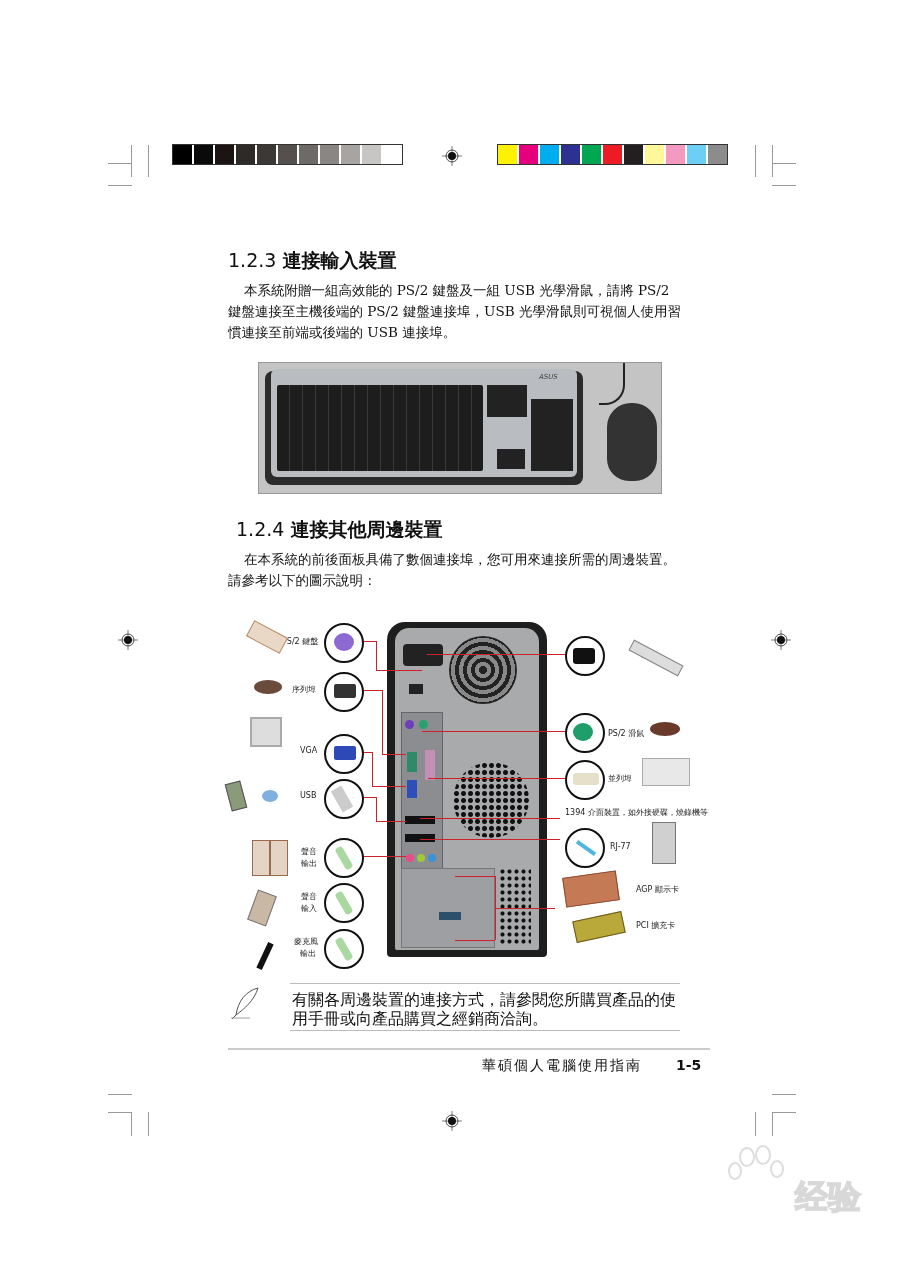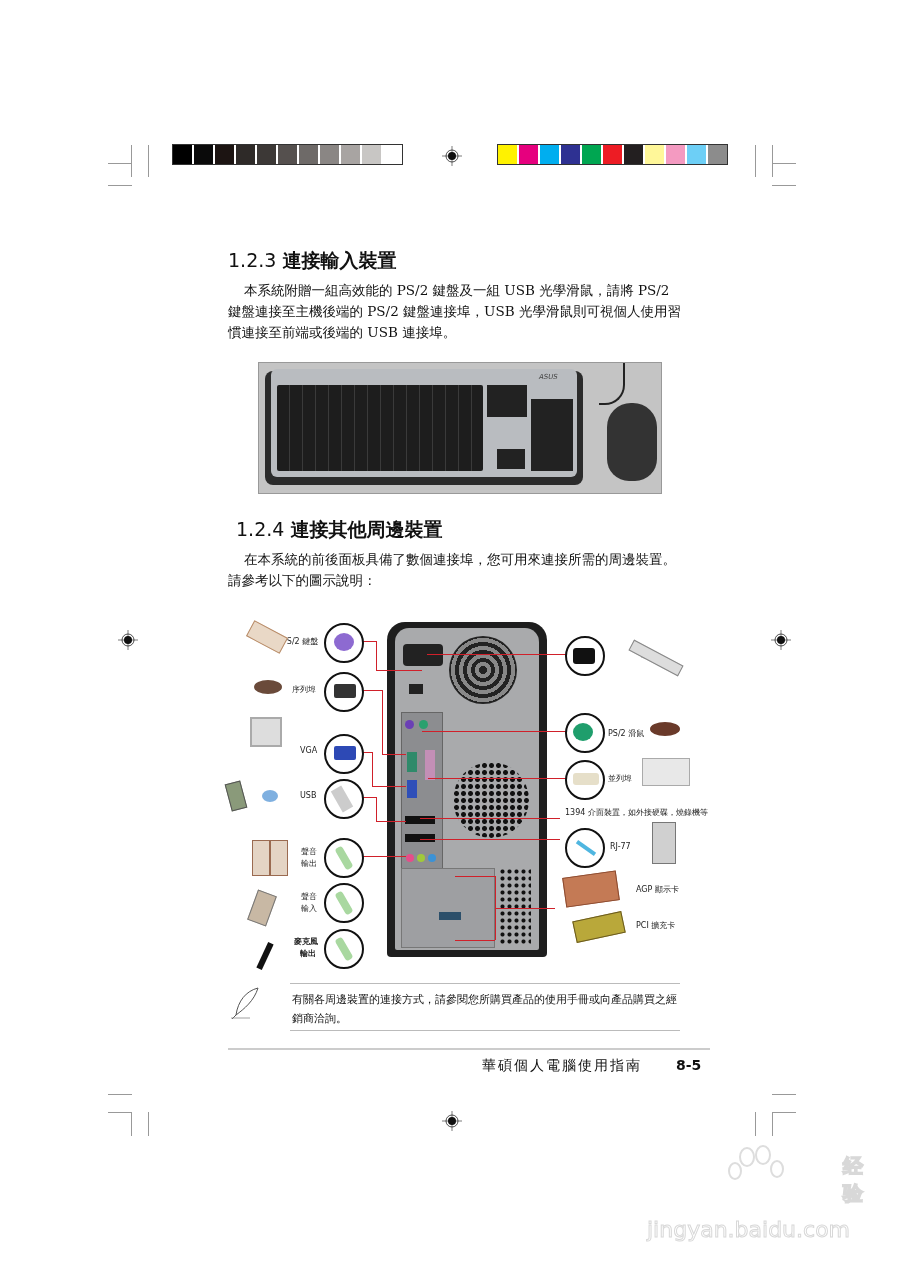--- a/index.html
+++ b/index.html
@@ -11,21 +11,21 @@
   .swatches div{width:19px;height:19px;margin-right:2px;}
   .swatches div:last-child{margin-right:0;}
   .reg{position:absolute;width:20px;height:20px;}
   h2{position:absolute;margin:0;font-family:"DejaVu Sans",sans-serif;font-weight:normal;font-size:19px;color:#111;}
   h2 b{font-weight:bold;}
   .para{position:absolute;font-size:13.5px;line-height:21px;width:458px;}
   .photo{position:absolute;background:#c9c9c9;border:1px solid #999;}
   .label{position:absolute;font-family:"DejaVu Sans",sans-serif;font-size:8px;color:#222;}
   .circle{position:absolute;width:36px;height:36px;border:2px solid #111;border-radius:50%;background:#fff;}
   .redline{position:absolute;background:#d0202a;}
-  .note{position:absolute;font-family:"DejaVu Sans",sans-serif;font-size:11px;line-height:19px;}
+  .note{position:absolute;font-family:"DejaVu Sans",sans-serif;font-size:16px;line-height:19px;}
   .footer{position:absolute;font-family:"DejaVu Sans",sans-serif;}
   .device{position:absolute;}
 </style>
 </head>
 <body>
 
 <div class="crop-v" style="left:131px;top:145px;height:32px;"></div>
 <div class="crop-v" style="left:148px;top:145px;height:32px;"></div>
 <div class="crop-h" style="left:108px;top:163px;width:24px;"></div>
 <div class="crop-h" style="left:108px;top:185px;width:24px;"></div>
@@ -187,21 +187,21 @@
 <div class="label" style="left:300px;top:746px;">VGA</div>
 <div class="label" style="left:300px;top:791px;">USB</div>
 <div class="label" style="left:301px;top:846px;line-height:12px;">
     <div>聲音</div>
     <div>輸出</div>
   </div>
 <div class="label" style="left:301px;top:891px;line-height:12px;">
     <div>聲音</div>
     <div>輸入</div>
   </div>
-<div class="label" style="left:294px;top:936px;line-height:12px;font-weight:bold;">
+<div class="label" style="left:294px;top:936px;line-height:12px;">
     <div>麥克風</div>
     <div style="padding-left:6px;">輸出</div>
   </div>
 
 <div class="device" style="left:248px;top:628px;width:36px;height:16px;background:#e9d8c6;border:1px solid #b78a66;transform:rotate(28deg);"></div>
 <div class="device" style="left:254px;top:680px;width:28px;height:14px;background:#6a4a3a;border-radius:50%;"></div>
 <div class="device" style="left:250px;top:717px;width:28px;height:26px;background:#ddd;border:2px solid #aaa;"></div>
 <div class="device" style="left:228px;top:782px;width:14px;height:26px;background:#8a9a7a;border:1px solid #555;transform:rotate(-15deg);"></div>
 <div class="device" style="left:262px;top:790px;width:16px;height:12px;background:#7fb0e0;border-radius:50%;"></div>
 <div class="device" style="left:252px;top:840px;width:16px;height:34px;background:#e4d4c4;border:1px solid #9a6a50;"></div>
@@ -241,21 +241,21 @@
 <svg class="abs" style="left:228px;top:985px;width:36px;height:36px;" viewBox="0 0 36 36">
   <path d="M30 3 C18 6 10 16 8 30 C16 24 26 16 30 3 Z" fill="none" stroke="#555" stroke-width="1"></path>
   <path d="M8 30 L4 34" stroke="#555" stroke-width="1"></path>
   <path d="M3 33 L22 33" stroke="#888" stroke-width="0.8"></path>
 </svg>
 <div class="note" style="left:292px;top:990px;width:392px;">有關各周邊裝置的連接方式，請參閱您所購買產品的使用手冊或向產品購買之經銷商洽詢。</div>
 <div class="abs" style="left:290px;top:1030px;width:390px;height:1px;background:#bbb;"></div>
 
 <div class="abs" style="left:228px;top:1048px;width:482px;height:2px;background:#ccc;"></div>
 <div class="footer" style="left:482px;top:1057px;font-size:14px;letter-spacing:2px;">華碩個人電腦使用指南</div>
-<div class="footer" style="left:676px;top:1057px;font-size:14px;font-weight:bold;">8-5</div>
+<div class="footer" style="left:676px;top:1057px;font-size:14px;font-weight:bold;">1-5</div>
 
 <div class="crop-h" style="left:108px;top:1094px;width:24px;"></div>
 <div class="crop-h" style="left:108px;top:1112px;width:24px;"></div>
 <div class="crop-v" style="left:131px;top:1112px;height:24px;"></div>
 <div class="crop-v" style="left:148px;top:1112px;height:24px;"></div>
 <div class="crop-h" style="left:772px;top:1094px;width:24px;"></div>
 <div class="crop-h" style="left:772px;top:1112px;width:24px;"></div>
 <div class="crop-v" style="left:755px;top:1112px;height:24px;"></div>
 <div class="crop-v" style="left:772px;top:1112px;height:24px;"></div>
 <svg class="reg" style="left:442px;top:1111px;" viewBox="0 0 20 20">
@@ -265,15 +265,14 @@
     <circle cx="10" cy="10" r="4" fill="#111"></circle>
 </svg>
 
 <div class="abs" style="left:645px;top:1145px;width:220px;height:100px;">
   <svg class="abs" style="left:80px;top:0px;width:70px;height:40px;" viewBox="0 0 70 40">
     <ellipse cx="22" cy="12" rx="7" ry="9" fill="none" stroke="#ddd" stroke-width="2"></ellipse>
     <ellipse cx="38" cy="10" rx="7" ry="9" fill="none" stroke="#ddd" stroke-width="2"></ellipse>
     <ellipse cx="10" cy="26" rx="6" ry="8" fill="none" stroke="#ddd" stroke-width="2"></ellipse>
     <ellipse cx="52" cy="24" rx="6" ry="8" fill="none" stroke="#ddd" stroke-width="2"></ellipse>
   </svg>
-  <div class="abs" style="left:150px;top:8px;font-family:'DejaVu Sans',sans-serif;font-size:20px;font-weight:bold;color:#fff;margin-left:48px;-webkit-text-stroke:1.5px #d8d8d8;">经验</div>
-  <div class="abs" style="left:2px;top:72px;font-family:'DejaVu Sans',sans-serif;font-size:22px;color:#fff;-webkit-text-stroke:1px #d8d8d8;">jingyan.baidu.com</div>
+  <div class="abs" style="left:150px;top:30px;font-family:'DejaVu Sans',sans-serif;font-size:33px;font-weight:bold;color:#fff;-webkit-text-stroke:1.5px #d8d8d8;">经验</div>
 </div>
 
 </body></html>

